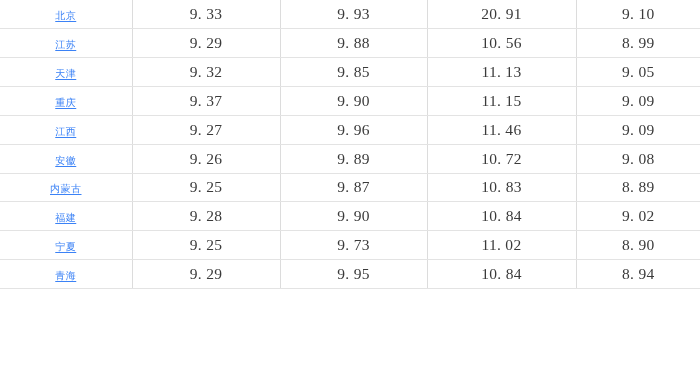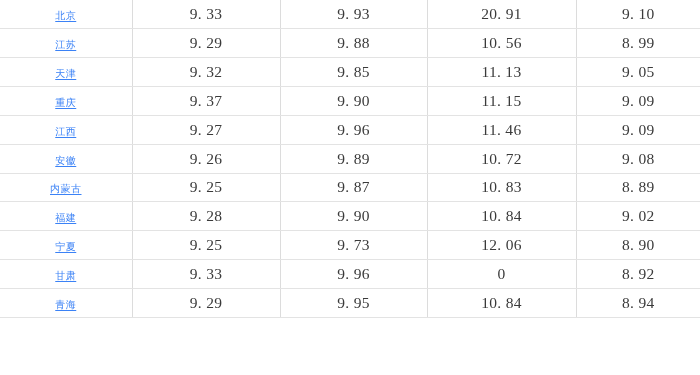--- a/index.html
+++ b/index.html
@@ -139,29 +139,22 @@
         <td class="cell-name"><span class="name-link">福建</span></td>
         <td class="cell-value">9. 28</td>
         <td class="cell-value">9. 90</td>
         <td class="cell-value">10. 84</td>
         <td class="cell-value cell-last">9. 02</td>
       </tr>
       <tr>
         <td class="cell-name"><span class="name-link">宁夏</span></td>
         <td class="cell-value">9. 25</td>
         <td class="cell-value">9. 73</td>
-        <td class="cell-value">12. 06</td>
+        <td class="cell-value">11. 02</td>
         <td class="cell-value cell-last">8. 90</td>
-      </tr>
-      <tr>
-        <td class="cell-name"><span class="name-link">甘肃</span></td>
-        <td class="cell-value">9. 33</td>
-        <td class="cell-value">9. 96</td>
-        <td class="cell-value">0</td>
-        <td class="cell-value cell-last">8. 92</td>
       </tr>
       <tr>
         <td class="cell-name"><span class="name-link">青海</span></td>
         <td class="cell-value">9. 29</td>
         <td class="cell-value">9. 95</td>
         <td class="cell-value">10. 84</td>
         <td class="cell-value cell-last">8. 94</td>
       </tr>
     </tbody>
 </table>

